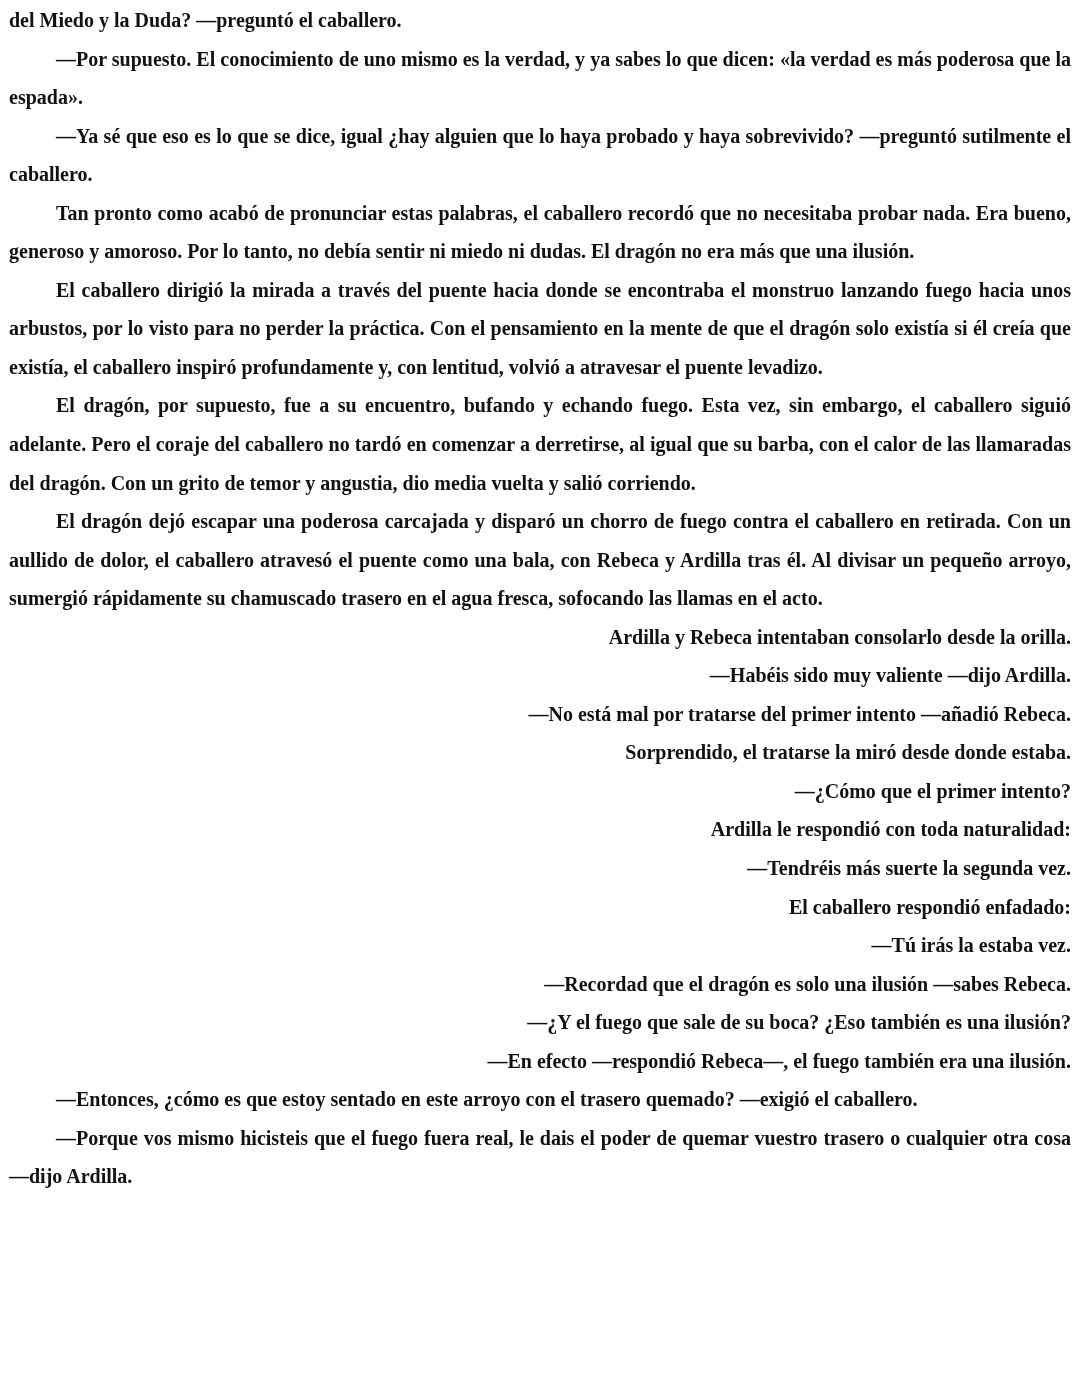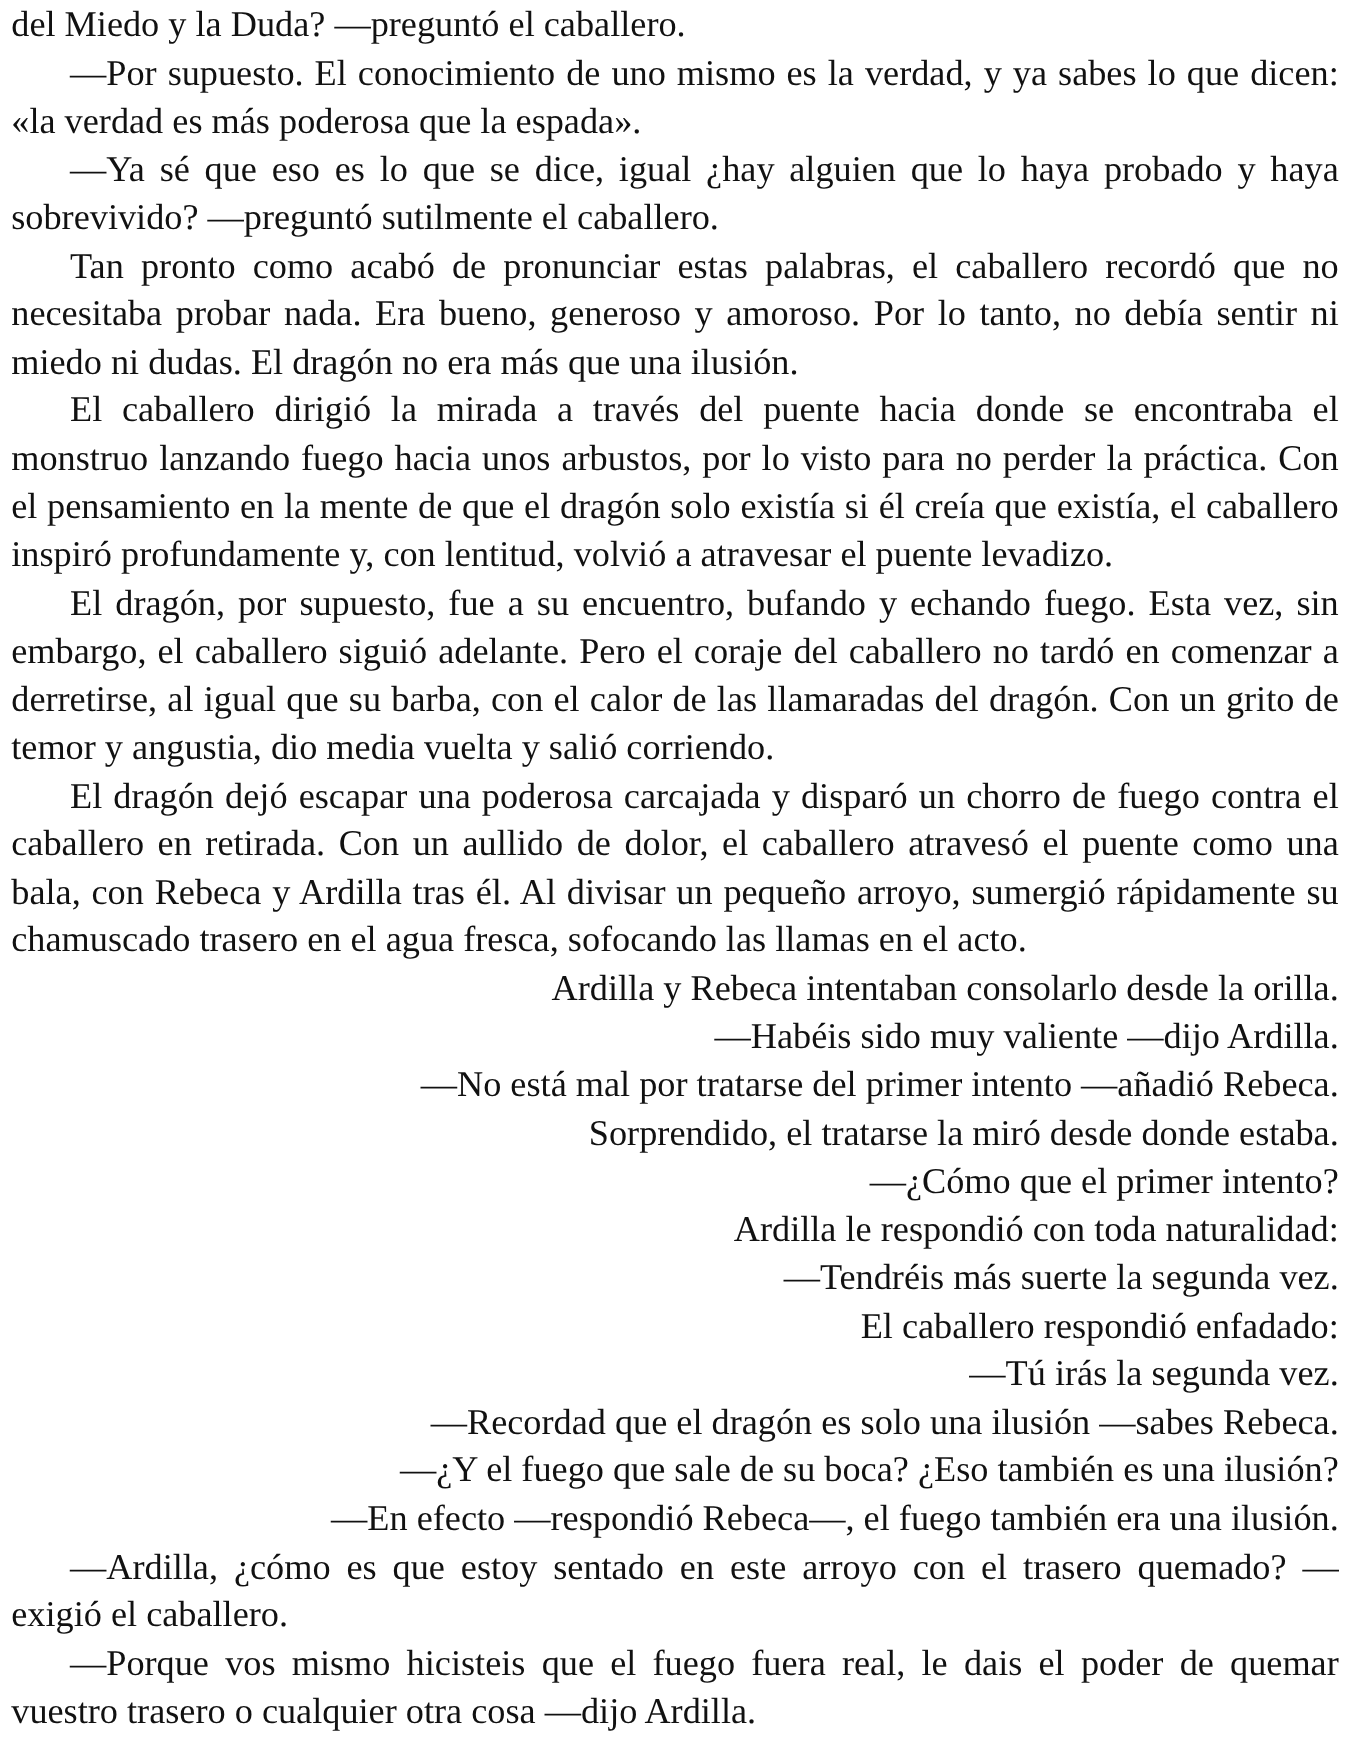--- a/index.html
+++ b/index.html
@@ -12,23 +12,24 @@
       height: 1397px;
       overflow: hidden;
       position: relative;
     }
     .page {
       position: absolute;
       left: 9px;
       top: 1px;
       width: 1062px;
       font-family: "Liberation Serif", "DejaVu Serif", serif;
-      font-size: 29px;
+      font-size: 20px;
       line-height: 38.55px;
       color: #111111;
+      font-weight: bold;
     }
     .para {
       margin: 0;
       padding: 0;
       text-align: justify;
       text-indent: 47px;
       hyphens: none;
     }
     .para.noindent {
       text-indent: 0;
@@ -49,19 +50,19 @@
   <p class="para">El dragón, por supuesto, fue a su encuentro, bufando y echando fuego. Esta vez, sin embargo, el caballero siguió adelante. Pero el coraje del caballero no tardó en comenzar a derretirse, al igual que su barba, con el calor de las llamaradas del dragón. Con un grito de temor y angustia, dio media vuelta y salió corriendo.</p>
   <p class="para">El dragón dejó escapar una poderosa carcajada y disparó un chorro de fuego contra el caballero en retirada. Con un aullido de dolor, el caballero atravesó el puente como una bala, con Rebeca y Ardilla tras él. Al divisar un pequeño arroyo, sumergió rápidamente su chamuscado trasero en el agua fresca, sofocando las llamas en el acto.</p>
   <p class="para short">Ardilla y Rebeca intentaban consolarlo desde la orilla.</p>
   <p class="para short">—Habéis sido muy valiente —dijo Ardilla.</p>
   <p class="para short">—No está mal por tratarse del primer intento —añadió Rebeca.</p>
   <p class="para short">Sorprendido, el tratarse la miró desde donde estaba.</p>
   <p class="para short">—¿Cómo que el primer intento?</p>
   <p class="para short">Ardilla le respondió con toda naturalidad:</p>
   <p class="para short">—Tendréis más suerte la segunda vez.</p>
   <p class="para short">El caballero respondió enfadado:</p>
-  <p class="para short">—Tú irás la segunda vez.</p>
+  <p class="para short">—Tú irás la estaba vez.</p>
   <p class="para short">—Recordad que el dragón es solo una ilusión —sabes Rebeca.</p>
   <p class="para short">—¿Y el fuego que sale de su boca? ¿Eso también es una ilusión?</p>
   <p class="para short">—En efecto —respondió Rebeca—, el fuego también era una ilusión.</p>
-  <p class="para">—Ardilla, ¿cómo es que estoy sentado en este arroyo con el trasero quemado? —exigió el caballero.</p>
+  <p class="para">—Entonces, ¿cómo es que estoy sentado en este arroyo con el trasero quemado? —exigió el caballero.</p>
   <p class="para">—Porque vos mismo hicisteis que el fuego fuera real, le dais el poder de quemar vuestro trasero o cualquier otra cosa —dijo Ardilla.</p>
 </div>
 
 </body></html>

